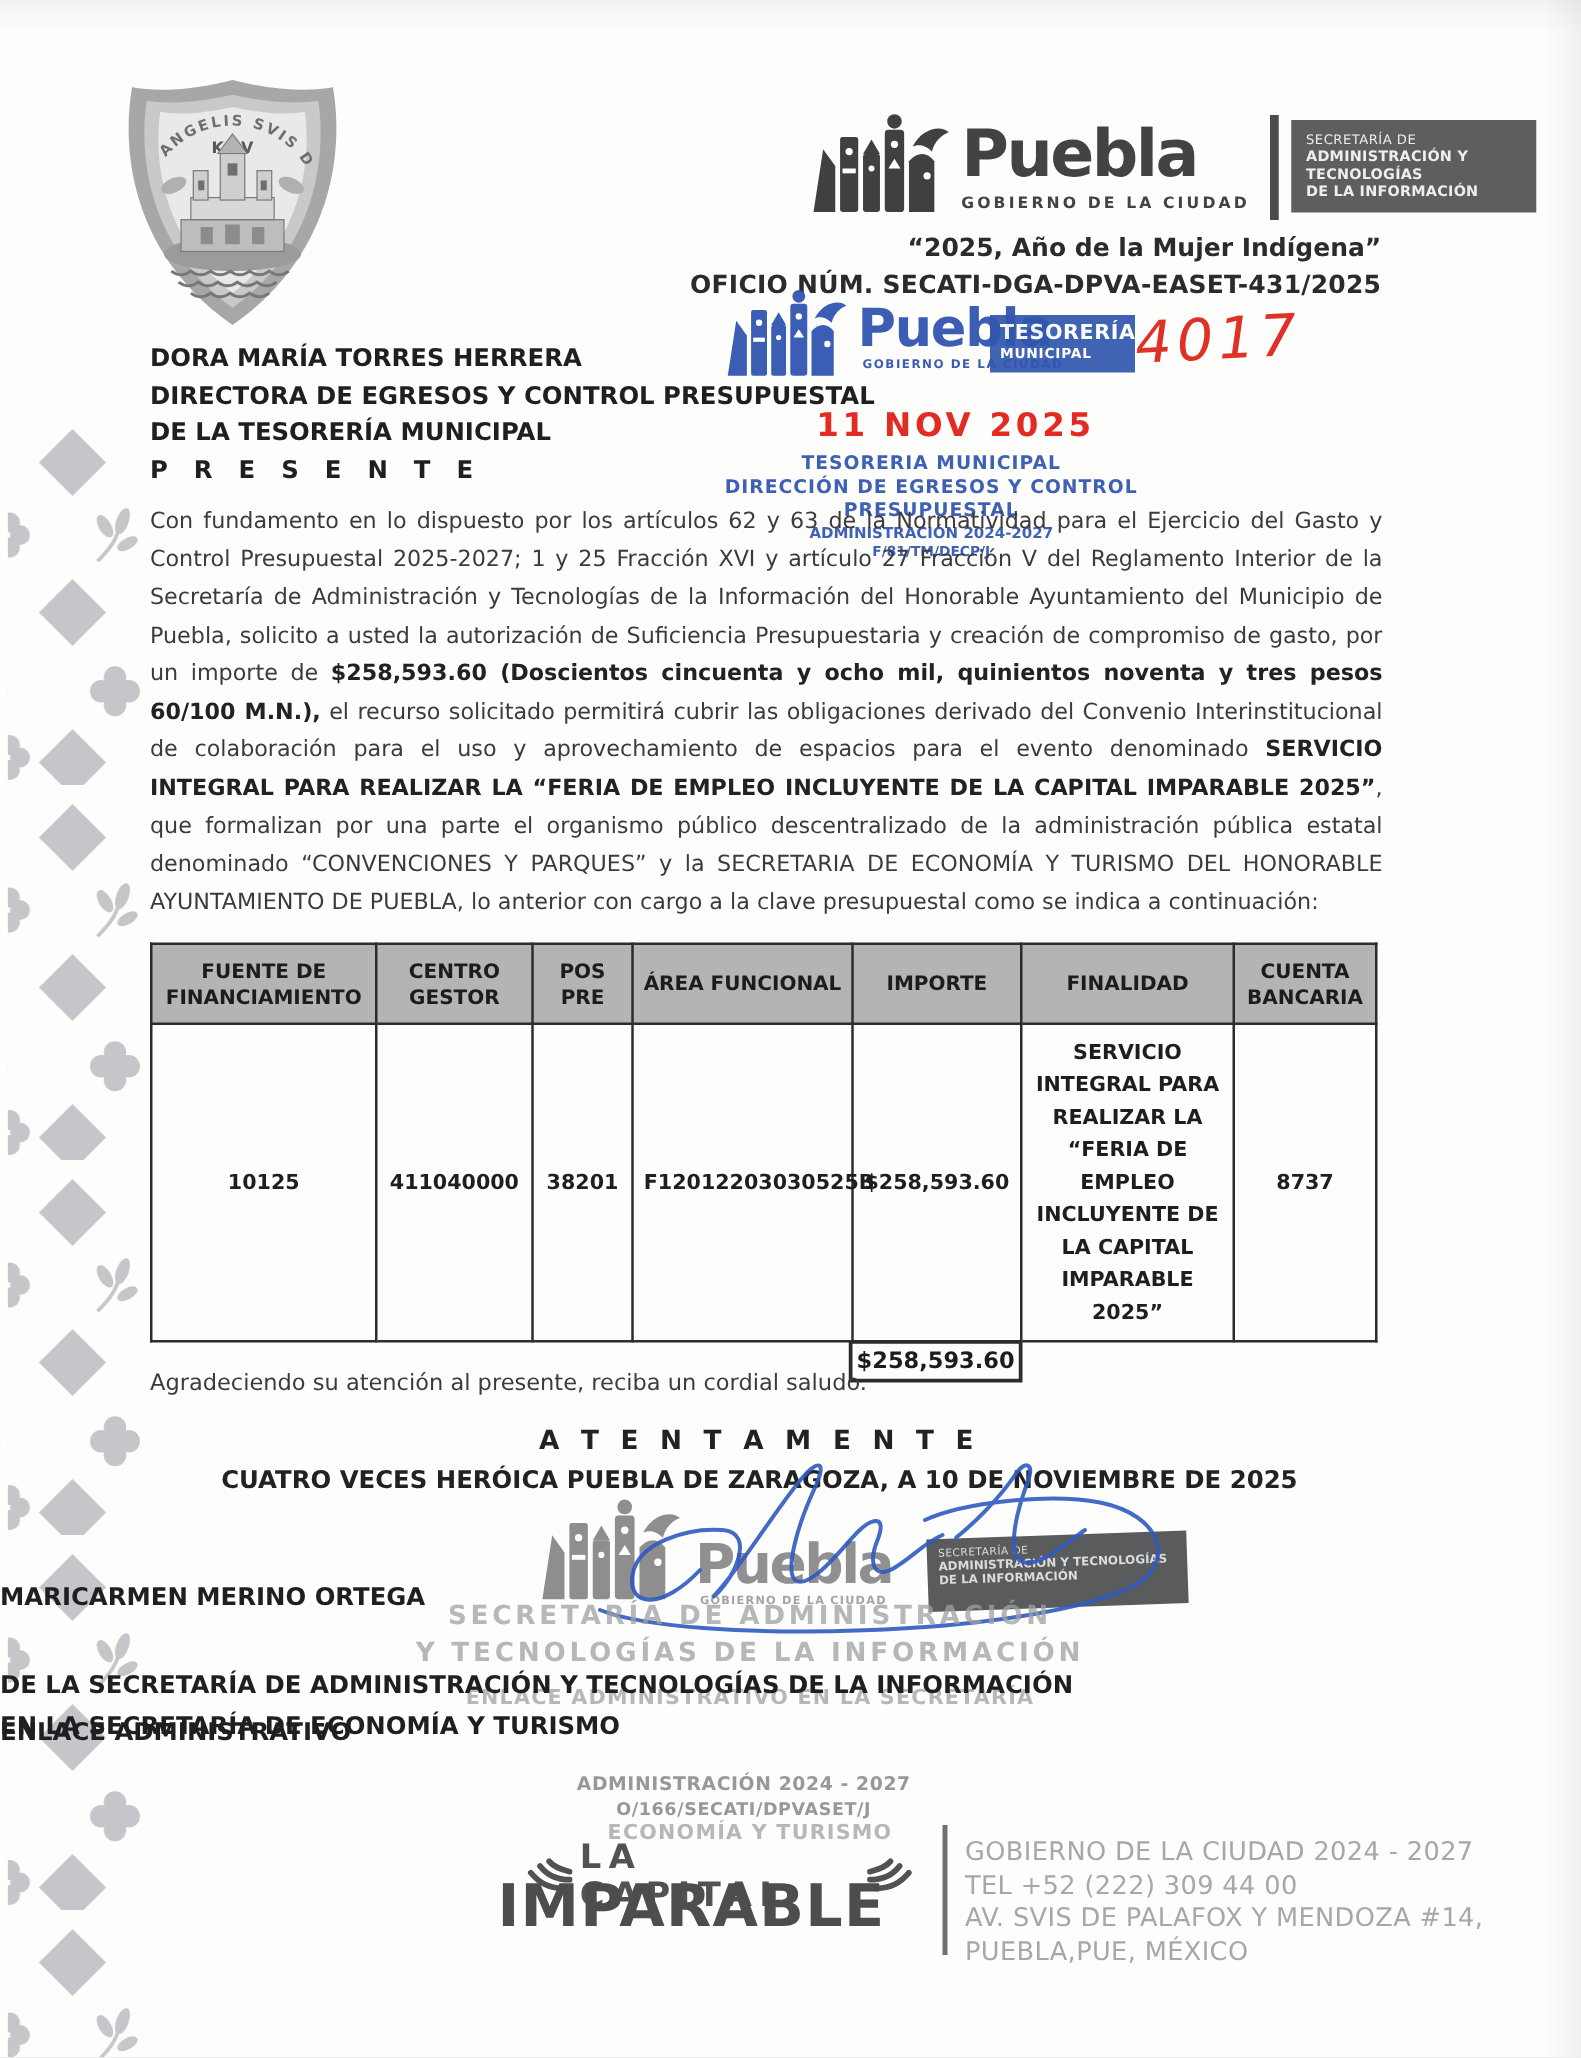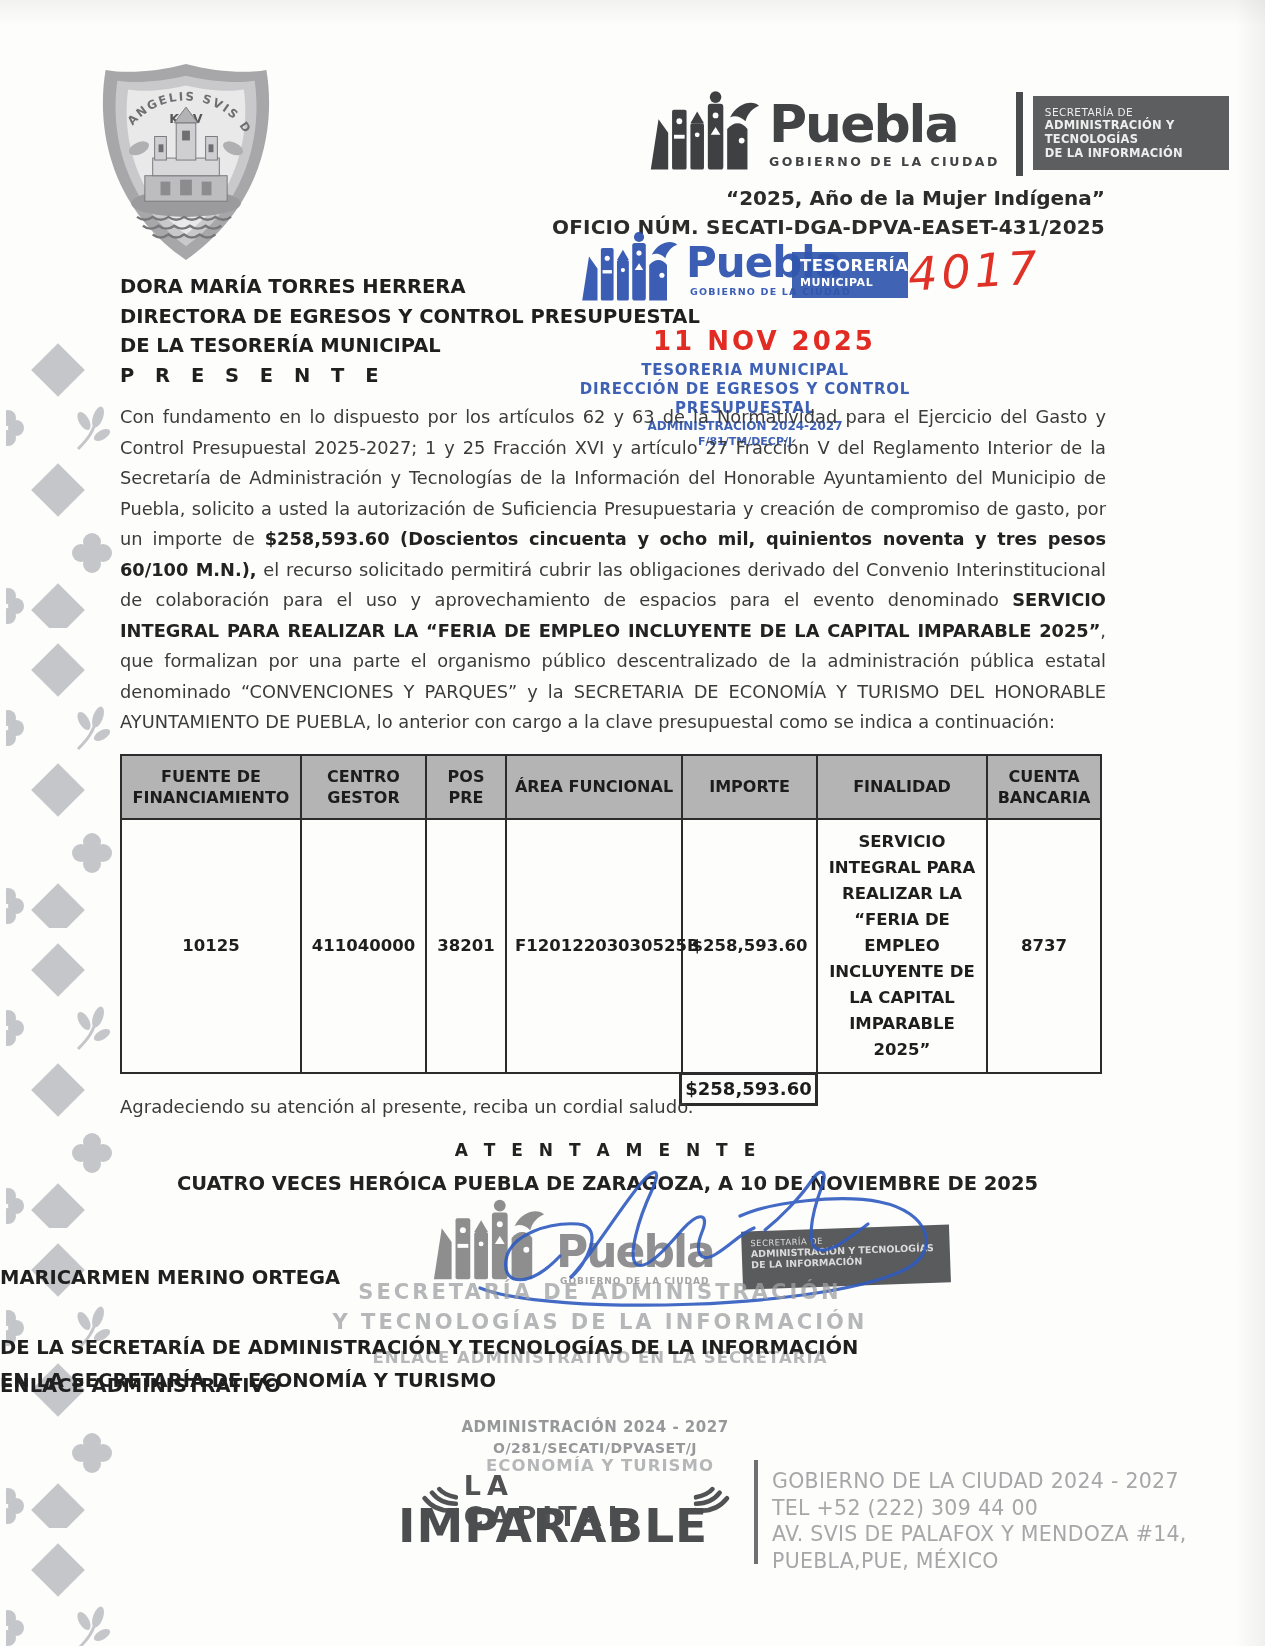--- a/index.html
+++ b/index.html
@@ -51,21 +51,21 @@
   .main{position:absolute;left:120px;top:402px;width:986px;}
   p.bodytext{margin:0;font-size:17.8px;line-height:30.5px;text-align:justify;color:#3b3b3b;}
 
   table.budget{margin-top:16px;width:980px;border-collapse:collapse;table-layout:fixed;}
   table.budget th{background:#b4b4b4;border:2px solid #2c2c2c;font-size:16px;color:#1c1c1c;height:58px;padding:2px 6px;line-height:21px;}
   table.budget td{border:2px solid #2c2c2c;font-weight:bold;font-size:16.5px;text-align:center;color:#1e1e1e;height:244px;padding:4px 8px;line-height:26px;}
   .total-cell{margin-left:559px;margin-top:-2px;width:139px;height:34px;border:3px solid #2c2c2c;box-sizing:border-box;
     display:flex;align-items:center;justify-content:center;font-weight:bold;font-size:18px;color:#1c1c1c;}
 
   .closing{position:absolute;left:120px;top:1096px;font-size:18px;color:#3b3b3b;}
-  .atent{position:absolute;left:0;width:1215px;top:1140px;text-align:center;font-weight:bold;font-size:17px;letter-spacing:5px;color:#222;}
+  .atent{position:absolute;left:0;width:1215px;top:1140px;text-align:center;font-weight:bold;font-size:21px;letter-spacing:5px;color:#222;}
   .place-date{position:absolute;left:0;width:1215px;top:1172px;text-align:center;font-weight:bold;font-size:19.5px;color:#222;}
 
   
   .sig-skyline{position:absolute;left:428px;top:1192px;width:118px;height:92px;color:#7b7b7d;opacity:.85;}
   .sig-brandname{position:absolute;left:556px;top:1226px;font-size:44px;font-weight:bold;color:#7e7e80;letter-spacing:-2px;opacity:.85;}
   .sig-brandgov{position:absolute;left:560px;top:1276px;font-size:9px;font-weight:bold;color:#8e8e90;letter-spacing:1px;opacity:.8;}
   .sig-box{position:absolute;left:742px;top:1228px;width:208px;height:58px;background:#4e4f51;opacity:.93;transform:rotate(-2deg);
     color:#d9d9d9;padding:7px 9px;box-sizing:border-box;}
   .sig-box .sb1{font-size:8.5px;letter-spacing:.4px;}
   .sig-box .sb2{font-size:9.5px;font-weight:bold;}
@@ -299,21 +299,21 @@
   <div class="gline g2">Y TECNOLOGÍAS DE LA INFORMACIÓN</div>
   <div class="gline g3">ENLACE ADMINISTRATIVO EN LA SECRETARÍA</div>
   <div class="gline g4">ECONOMÍA Y TURISMO</div>
 
   <div class="sgline sg1">MARICARMEN MERINO ORTEGA</div>
   <div class="sgline sg2">ENLACE ADMINISTRATIVO</div>
   <div class="sgline sg3">DE LA SECRETARÍA DE ADMINISTRACIÓN Y TECNOLOGÍAS DE LA INFORMACIÓN</div>
   <div class="sgline sg4">EN LA SECRETARÍA DE ECONOMÍA Y TURISMO</div>
 
   <div class="adm adm1">ADMINISTRACIÓN 2024 - 2027</div>
-  <div class="adm adm2">O/281/SECATI/DPVASET/J</div>
+  <div class="adm adm2">O/166/SECATI/DPVASET/J</div>
 
   <div class="lc-row">
     <svg class="wing" width="38" height="30" viewBox="0 0 40 30" fill="none" stroke="currentColor" stroke-width="5" stroke-linecap="round">
       <path d="M38 25 C24 27 12 22 4 12"></path>
         <path d="M38 18 C27 18 18 14 12 6"></path>
         <path d="M38 11 C30 9 24 7 20 2"></path>
     </svg>
     <span class="lc-text">LA CAPITAL</span>
     <svg class="wing" width="38" height="30" viewBox="0 0 40 30" fill="none" stroke="currentColor" stroke-width="5" stroke-linecap="round" style="transform:scaleX(-1)">
       <path d="M38 25 C24 27 12 22 4 12"></path>

